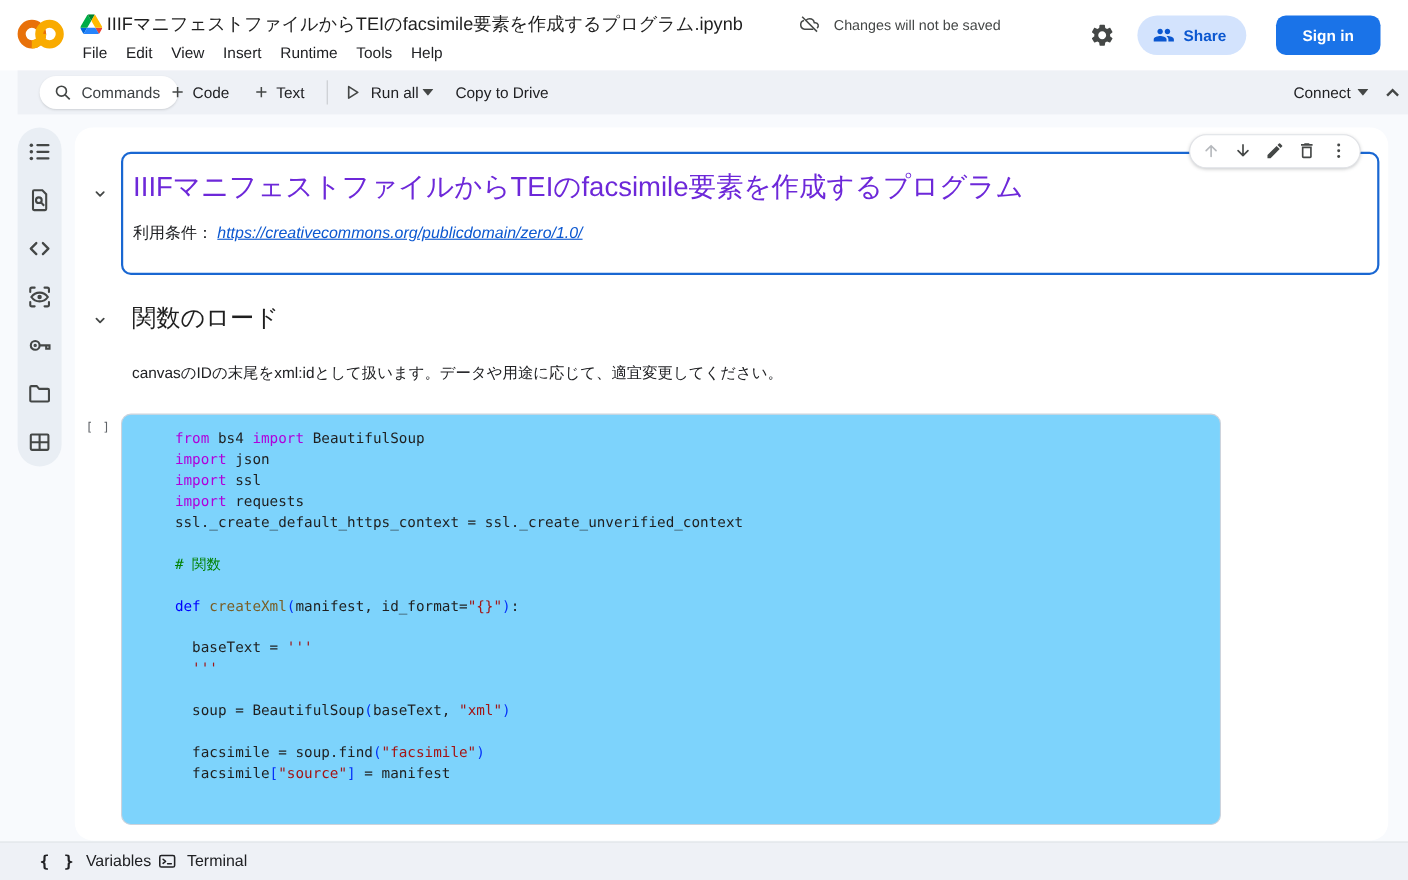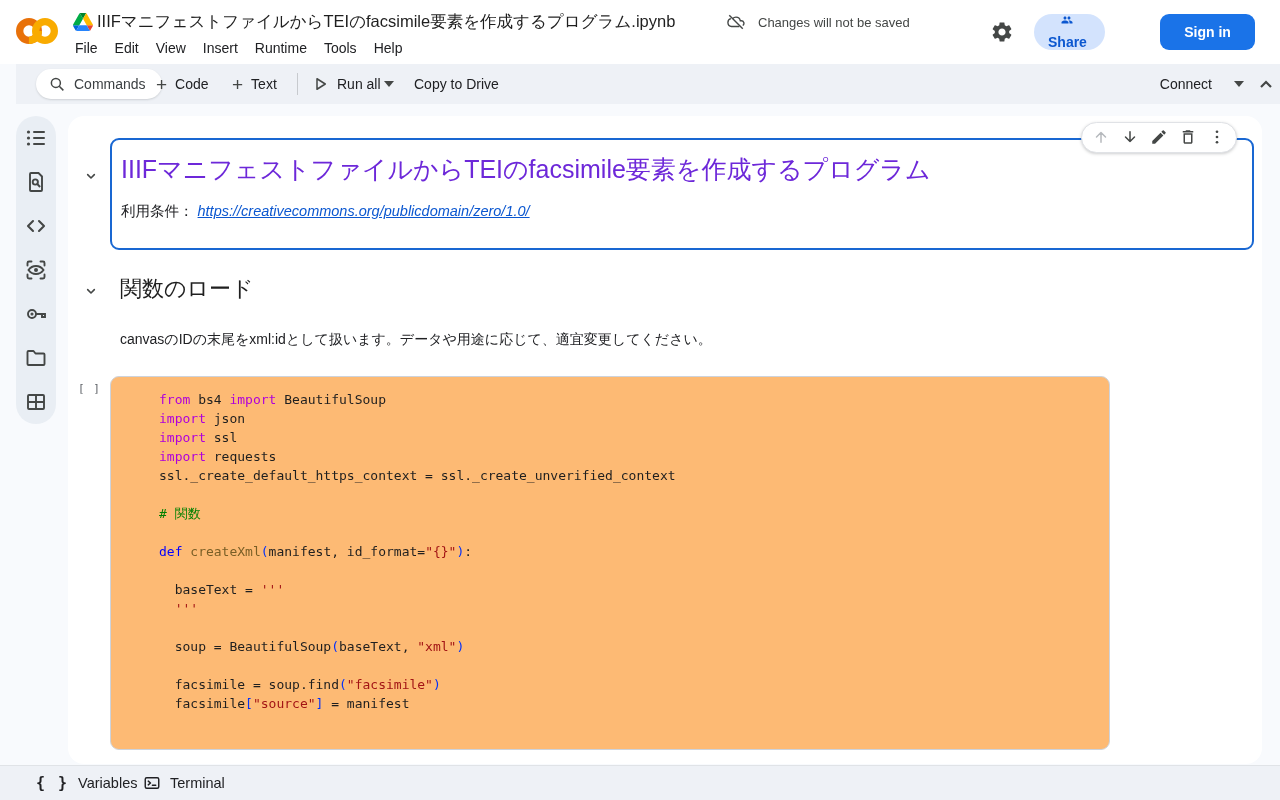--- a/index.html
+++ b/index.html
@@ -9,33 +9,33 @@
   
   .header { position:absolute; left:0; top:0; width:1280px; height:64px; background:#ffffff; }
   .colab-logo { position:absolute; left:14px; top:15px; width:46px; height:32px; cursor:pointer; }
   .drive-icon { position:absolute; left:73px; top:13px; width:20px; height:18px; }
   .doc-title { position:absolute; left:97px; top:11px; font-size:16.5px; color:#1f1f1f; white-space:nowrap; cursor:text; }
   .save-status { position:absolute; left:727px; top:13px; display:flex; align-items:center; gap:13px; color:#444746; font-size:13px; cursor:pointer; }
   .save-status svg { width:18px; height:18px; }
   .menubar { position:absolute; left:75px; top:40px; display:flex; gap:17px; font-size:14px; color:#202124; }
   .menubar span { cursor:pointer; }
   .gear-btn { position:absolute; left:990px; top:20px; width:24px; height:24px; color:#444746; cursor:pointer; }
-  .share-btn { position:absolute; left:1034px; top:14px; height:36px; padding:0 18px 0 14px; background:#d3e3fd; color:#0b57d0; border:none; border-radius:18px; display:flex; align-items:center; gap:8px; font-size:14px; font-weight:bold; font-family:inherit; cursor:pointer;flex-direction:column; }
+  .share-btn { position:absolute; left:1034px; top:14px; height:36px; padding:0 18px 0 14px; background:#d3e3fd; color:#0b57d0; border:none; border-radius:18px; display:flex; align-items:center; gap:8px; font-size:14px; font-weight:bold; font-family:inherit; cursor:pointer; }
   .share-btn svg { width:20px; height:20px; }
   .signin-btn { position:absolute; left:1160px; top:14px; width:95px; height:36px; background:#1a73e8; color:#ffffff; border:none; border-radius:9px; font-size:14px; font-weight:bold; font-family:inherit; cursor:pointer; }
 
   
   .toolbar { position:absolute; left:16px; top:64px; width:1280px; height:40px; background:#eef1f6; }
   .commands-pill { position:absolute; left:20px; top:5px; height:30px; padding:0 16px 0 12px; background:#ffffff; border:none; border-radius:15px; box-shadow:0 1px 2px rgba(60,64,67,.18); display:flex; align-items:center; gap:8px; font-size:14px; color:#3c4043; font-family:inherit; cursor:pointer; }
   .tb-btn { position:absolute; top:0; height:40px; display:flex; align-items:center; gap:8px; font-size:14px; color:#202124; background:none; border:none; font-family:inherit; cursor:pointer; }
   .tb-plus { font-size:19px; line-height:1; color:#444746; font-weight:normal; }
   .tb-divider { position:absolute; left:281px; top:9px; width:1px; height:22px; background:#c7cace; }
   .tb-icon { width:18px; height:18px; color:#444746; }
   .caret-down { width:10px; height:6px; color:#444746; }
-  .connect-btn { position:absolute; right:52px; top:0; height:40px; display:flex; align-items:center; gap:22px; font-size:14px; color:#202124; background:none; border:none; font-family:inherit; cursor:pointer; }
+  .connect-btn { position:absolute; right:52px; top:0; height:40px; display:flex; align-items:center; gap:6px; font-size:14px; color:#202124; background:none; border:none; font-family:inherit; cursor:pointer; }
   .collapse-header-btn { position:absolute; right:18px; top:8px; width:24px; height:24px; color:#444746; background:none; border:none; cursor:pointer; padding:0; }
 
   
   .rail { position:absolute; left:16px; top:116px; width:40px; height:308px; background:#e9eef4; border-radius:20px; display:flex; flex-direction:column; align-items:center; padding:10px 0; gap:20px; }
   .rail .rail-icon { width:24px; height:24px; color:#444746; cursor:pointer; flex:0 0 auto; }
 
   
   .main { position:absolute; left:68px; top:116px; width:1194px; height:648px; background:#ffffff; border-radius:16px; }
   .collapse-chevron { position:absolute; width:16px; height:16px; color:#444746; cursor:pointer; }
   .md-cell { position:absolute; left:42px; top:22px; width:1144px; height:112px; border:2px solid #1967d2; border-radius:9px; background:#ffffff; cursor:text; }
@@ -46,21 +46,21 @@
   .cell-toolbar { position:absolute; left:1013px; top:6px; width:156px; height:31px; background:#ffffff; border:1px solid #e0e2e6; border-radius:16px; box-shadow:0 1px 3px rgba(60,64,67,.25); display:flex; align-items:center; justify-content:space-evenly; z-index:5; }
   .cell-toolbar button { width:20px; height:20px; background:none; border:none; padding:0; color:#444746; cursor:pointer; }
   .cell-toolbar button svg { width:18px; height:18px; }
   .cell-toolbar button.disabled { color:#b6b9bd; }
 
   .section-heading { position:absolute; left:52px; top:158px; font-size:22px; font-weight:400; color:#1f1f1f; cursor:text; }
   .section-desc { position:absolute; left:52px; top:215px; font-size:14px; color:#202124; cursor:text; }
 
   
   .exec-indicator { position:absolute; left:10px; top:266px; font-family:"DejaVu Sans Mono", monospace; font-size:11px; color:#5f6368; letter-spacing:1px; cursor:pointer; }
-  .code-cell { position:absolute; left:42px; top:260px; width:1000px; height:374px; background:#fdba74; border:1px solid #cdd3dc; border-radius:9px; overflow:hidden; cursor:text; }
+  .code-cell { position:absolute; left:42px; top:260px; width:1000px; height:374px; background:#7dd3fc; border:1px solid #cdd3dc; border-radius:9px; overflow:hidden; cursor:text; }
   .code-editor { padding:13px 0 0 48px; font-family:"DejaVu Sans Mono", monospace; font-size:13px; line-height:19px; }
   .code-line { white-space:pre; min-height:19px; }
   .tk-kw  { color:#af00db; }
   .tk-kwb { color:#0000ff; }
   .tk-fn  { color:#795e26; }
   .tk-st  { color:#a31515; }
   .tk-cm  { color:#008000; }
   .tk-br  { color:#0431fa; }
   .tk-pl  { color:#1f1f1f; }
 

